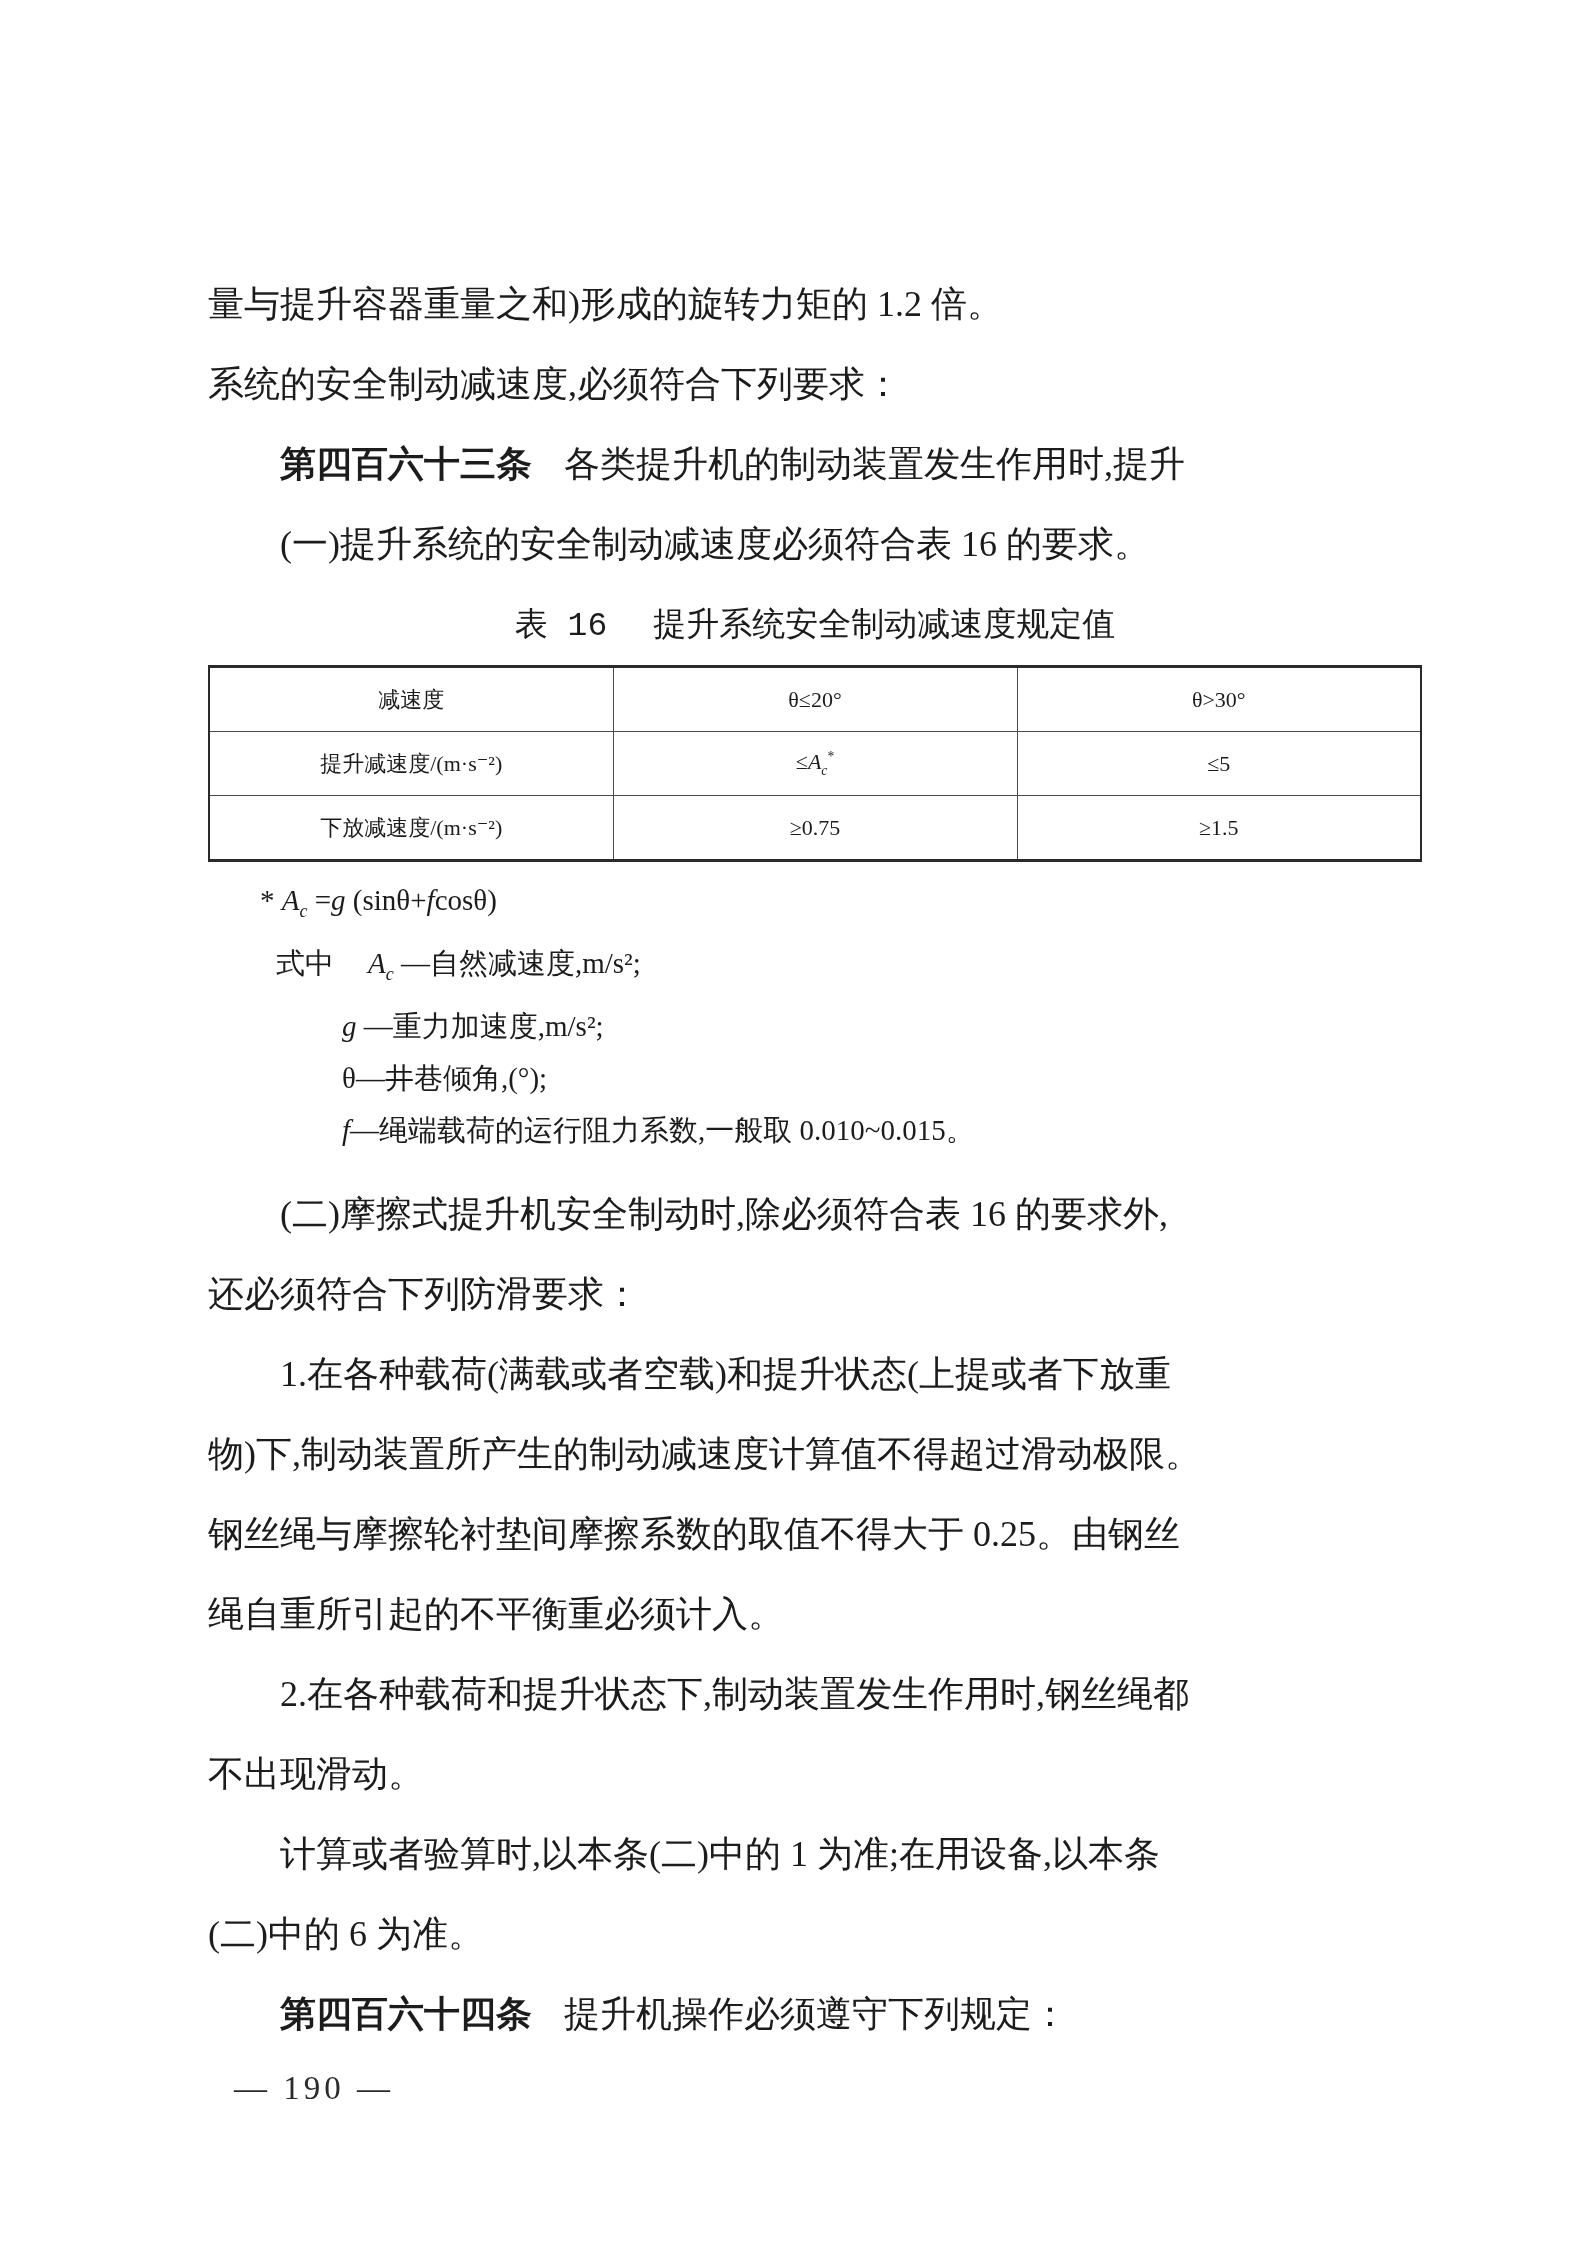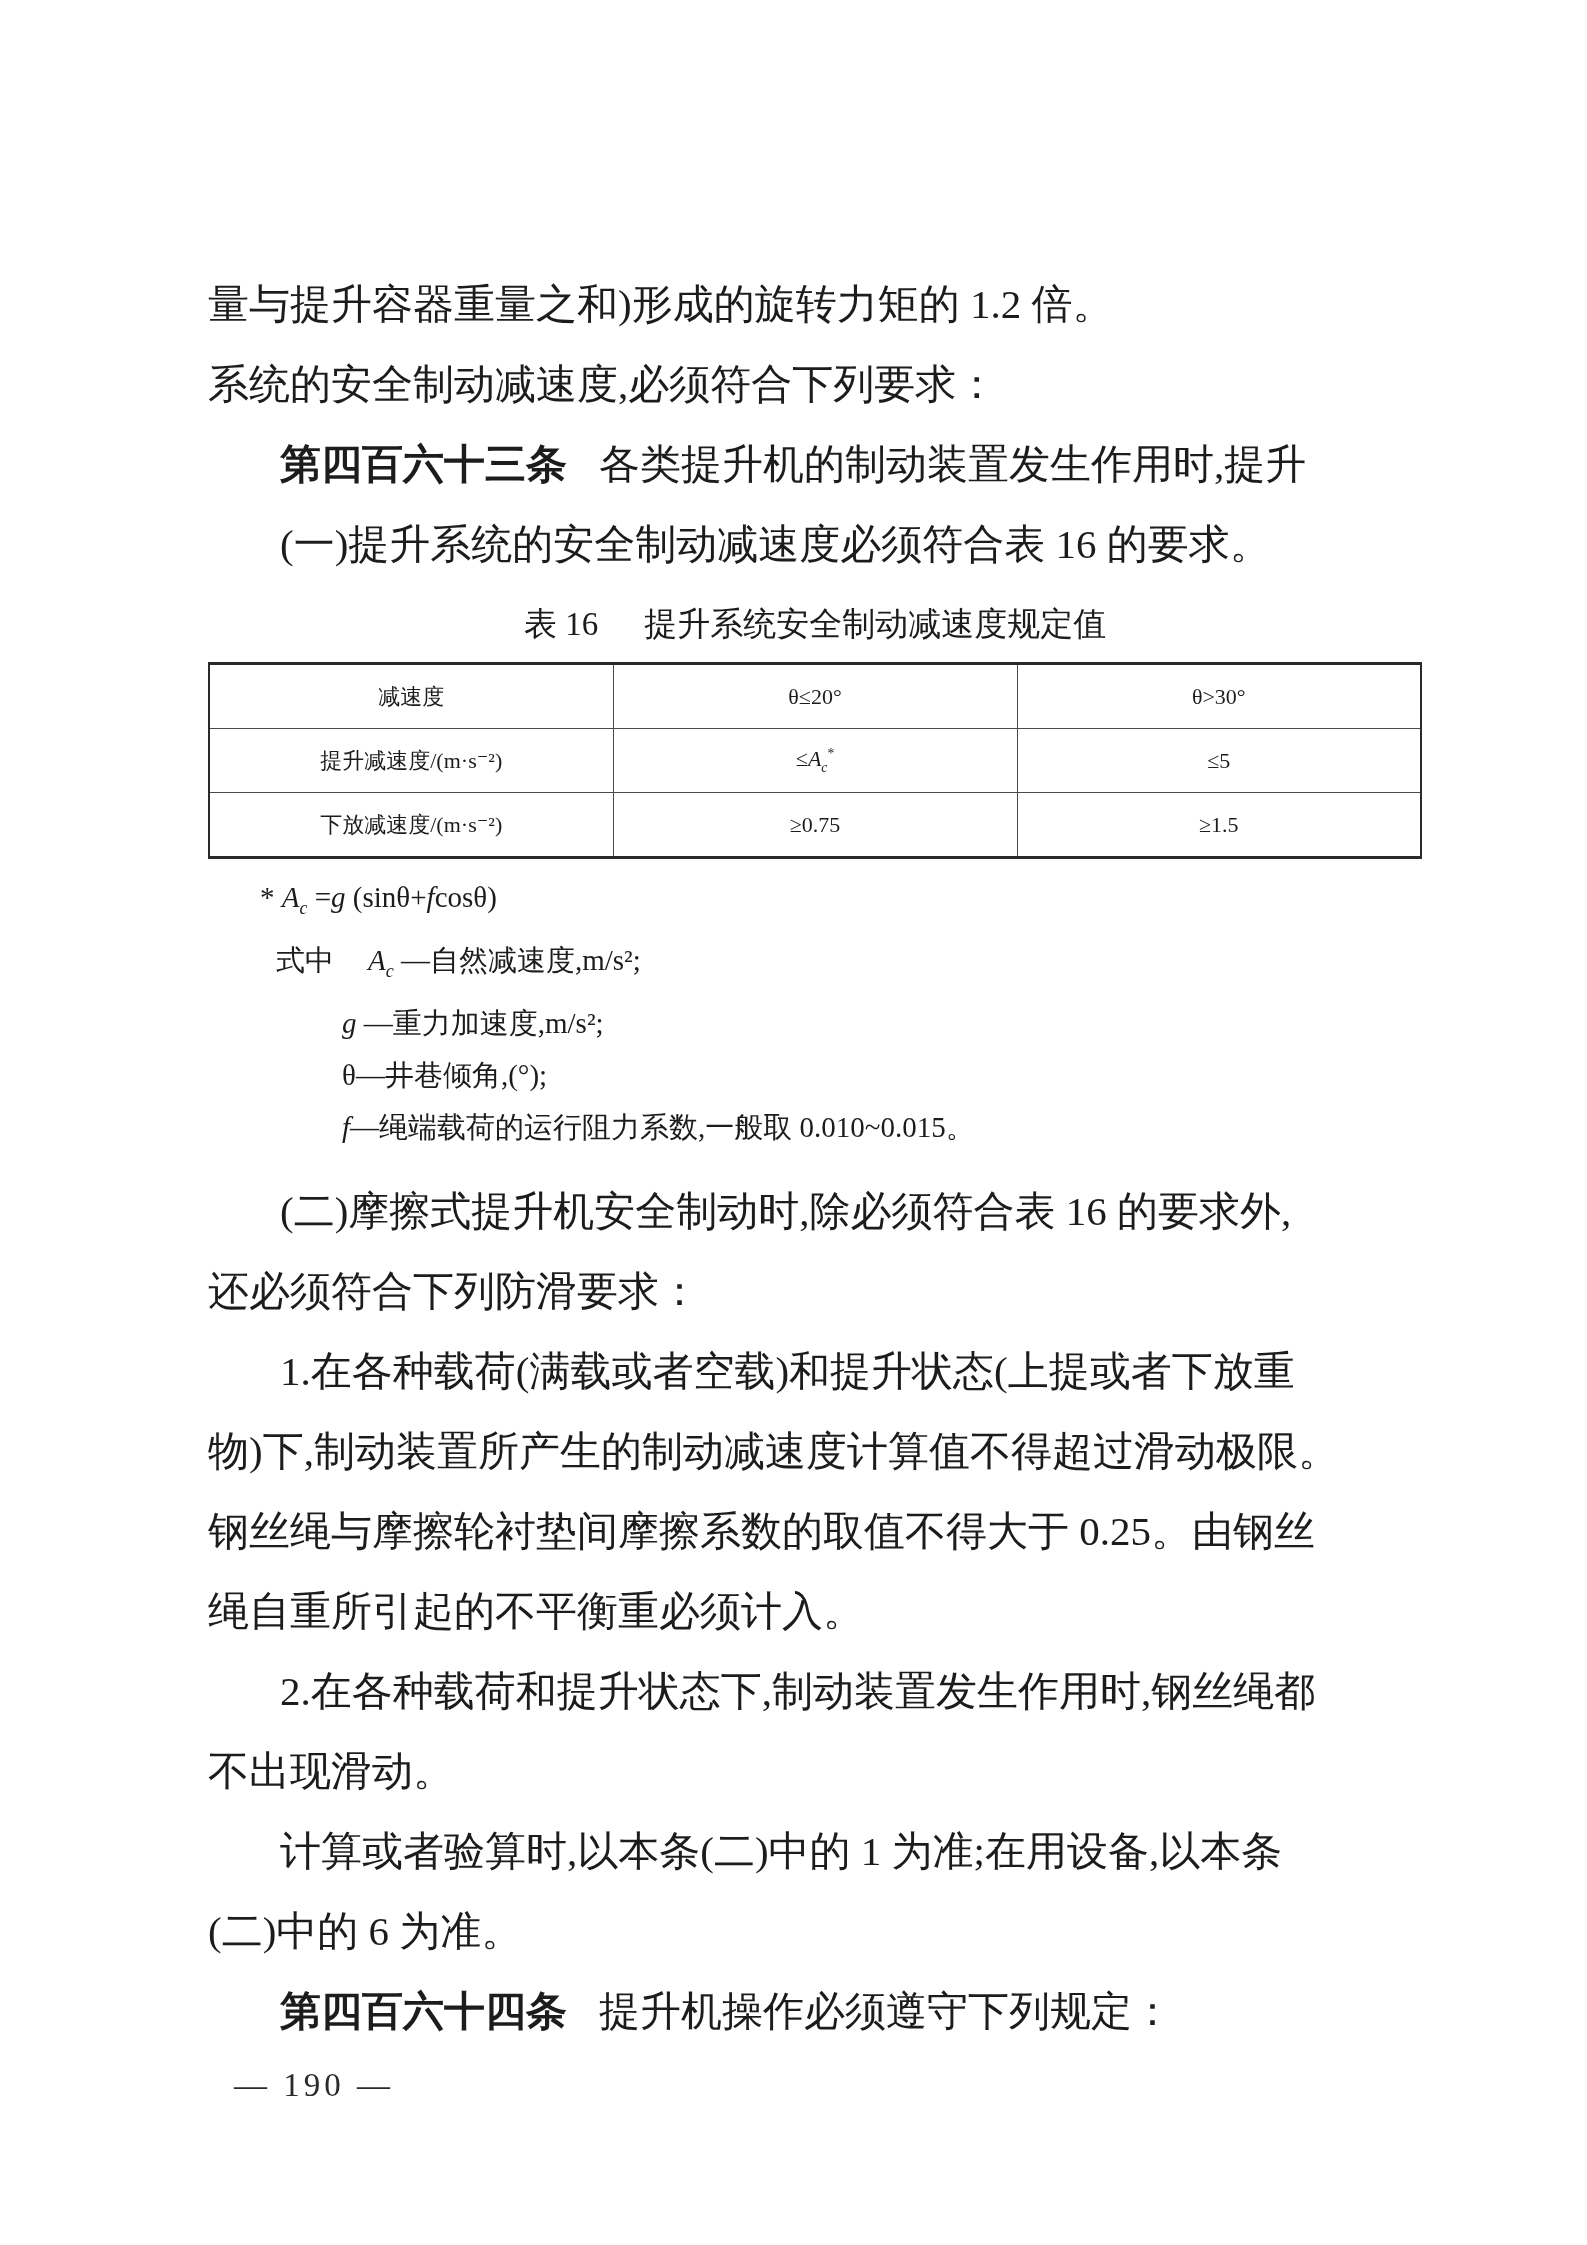--- a/index.html
+++ b/index.html
@@ -10,38 +10,38 @@
     overflow:hidden;
     font-family:"Liberation Serif","DejaVu Serif",serif;
     color:#1c1c1c;
   }
   .content {
     position:absolute;
     left:208px; top:264px;
     width:1214px;
   }
   .bline {
-    font-size:41px;
+    font-size:36px;
     line-height:80px;
     white-space:nowrap;
   }
   .indent { text-indent:72px; }
   .art-heading {
     font-family:"Liberation Sans","DejaVu Sans",sans-serif;
     font-weight:700;
     margin-right:32px;
   }
   .tbl-caption {
     font-size:33px;
     line-height:72px;
     text-align:center;
     margin-top:4px;
     white-space:nowrap;
   }
-  .caption-label { margin-right:46px; }
+  .caption-label { margin-right:46px;font-family:Liberation Mono, monospace; }
   table.spec {
     width:100%;
     border-collapse:collapse;
     table-layout:fixed;
     margin-top:2px;
     font-size:22px;
   }
   table.spec td {
     border:1px solid #4a4a4a;
     height:63px;

